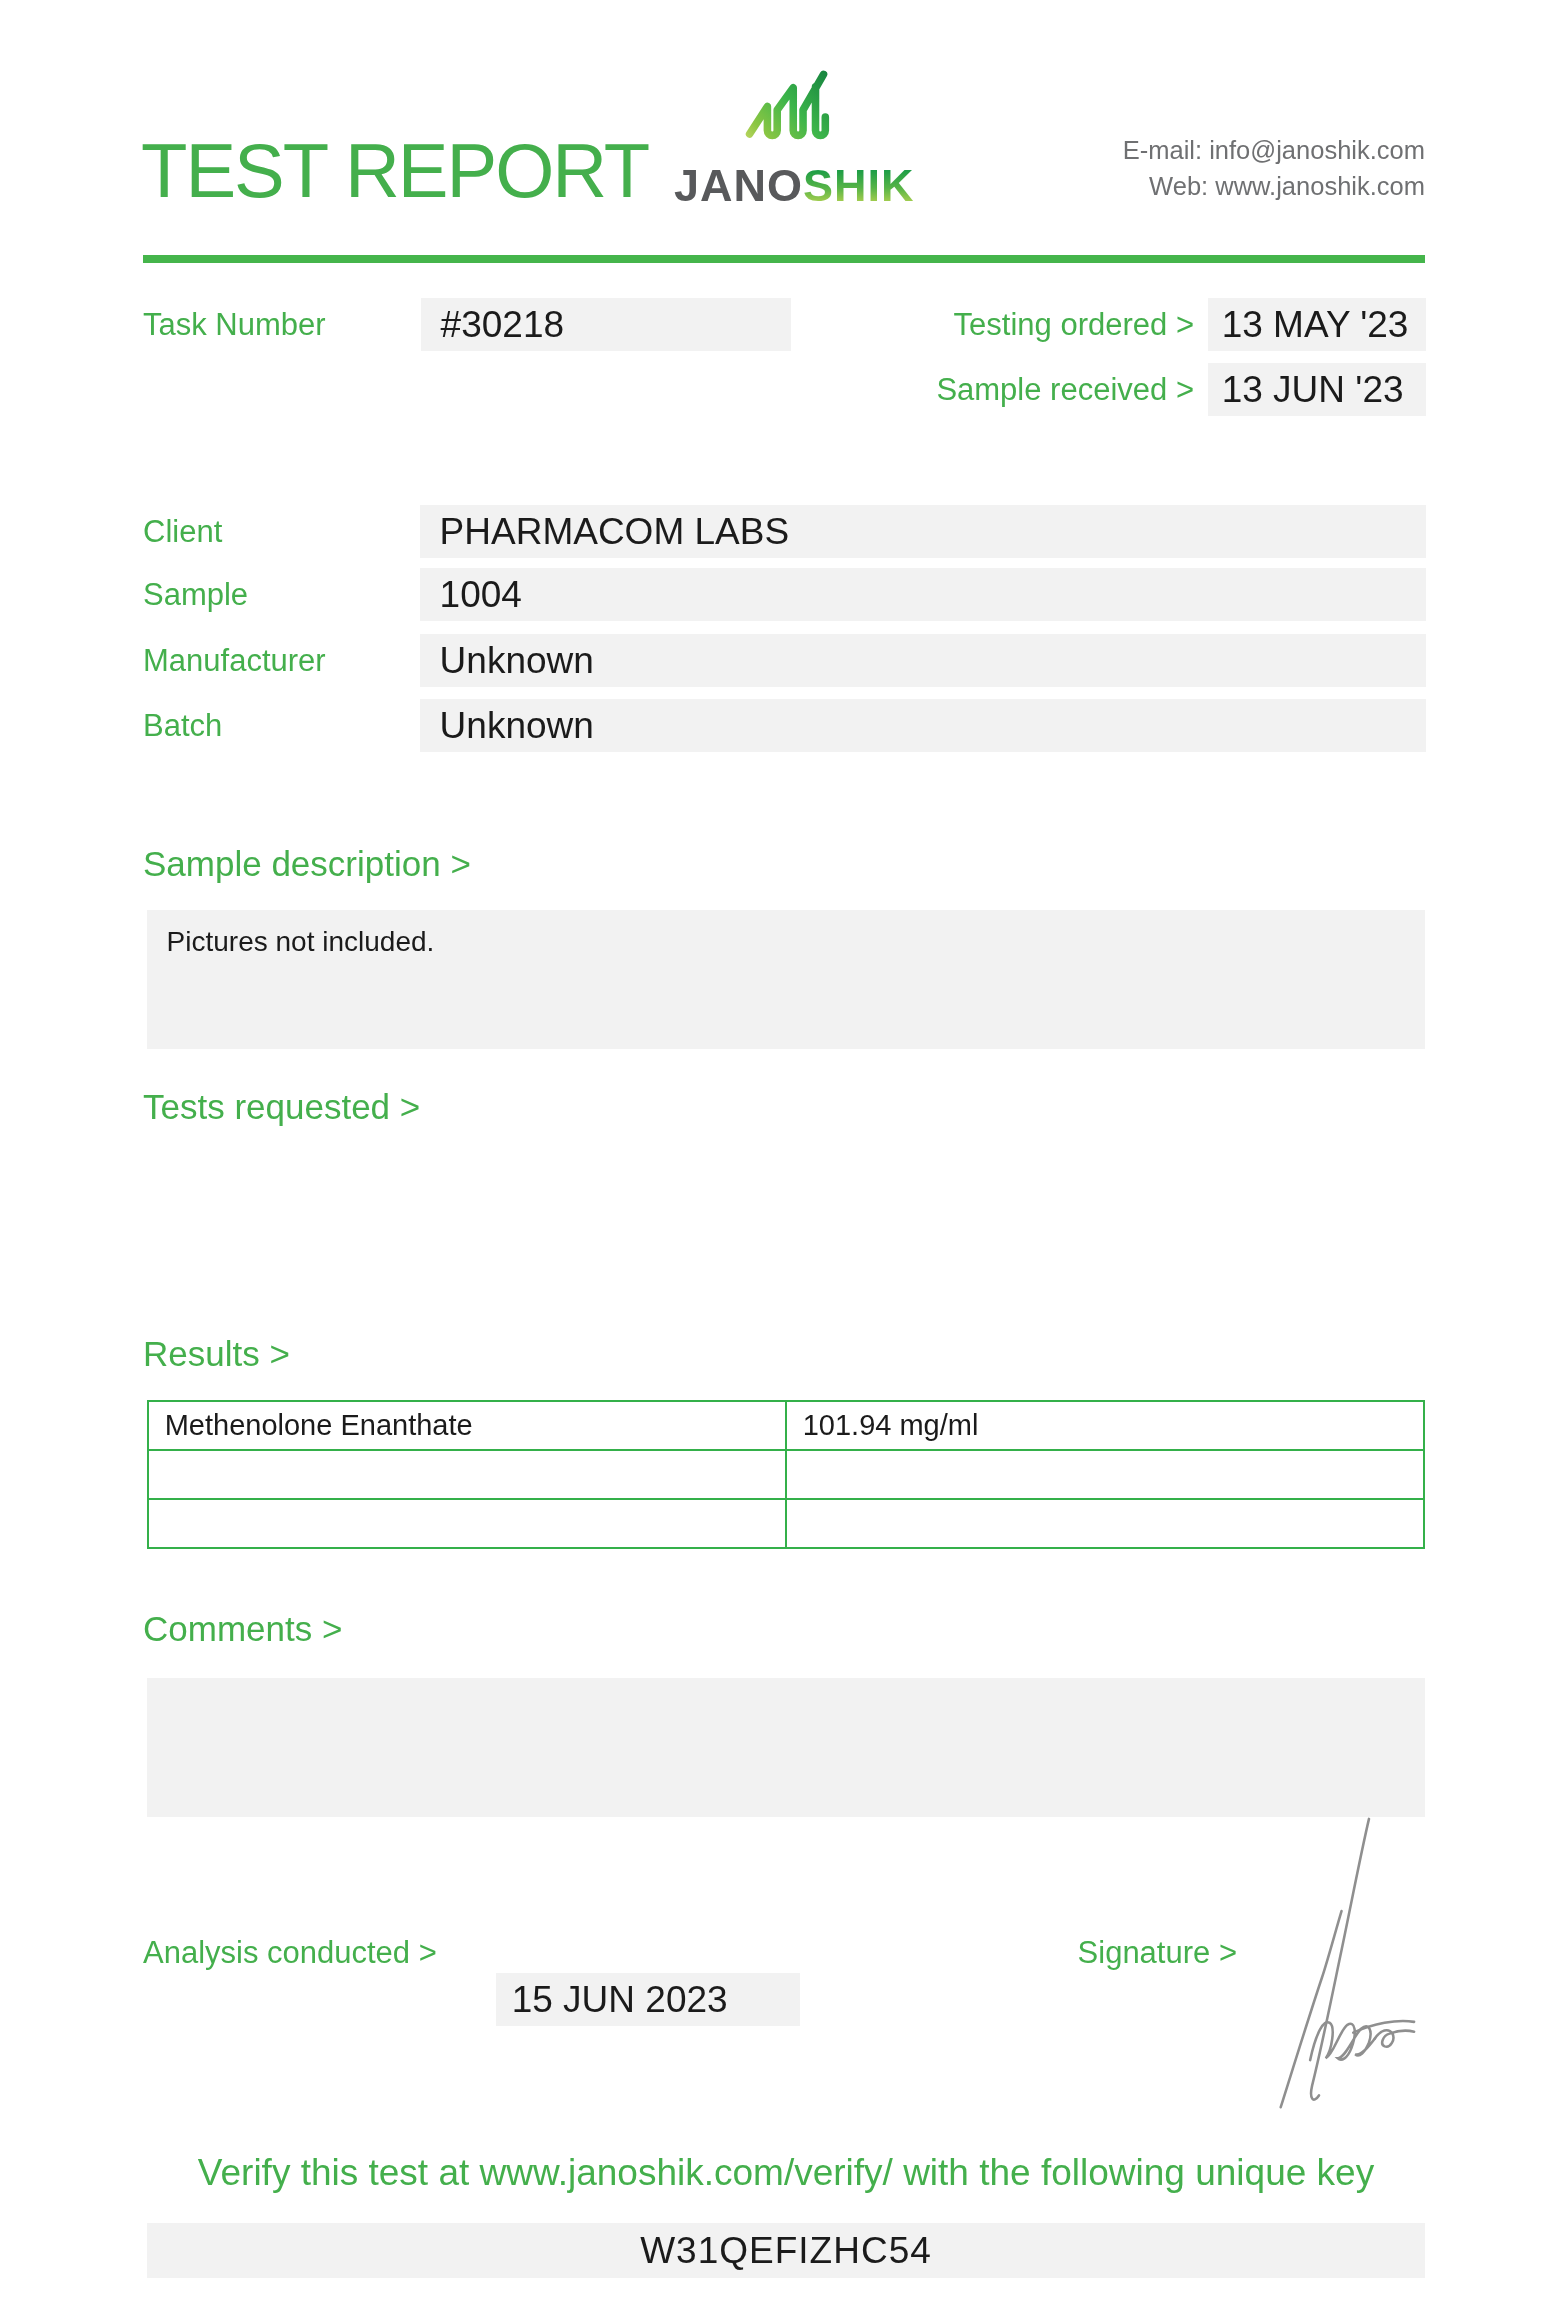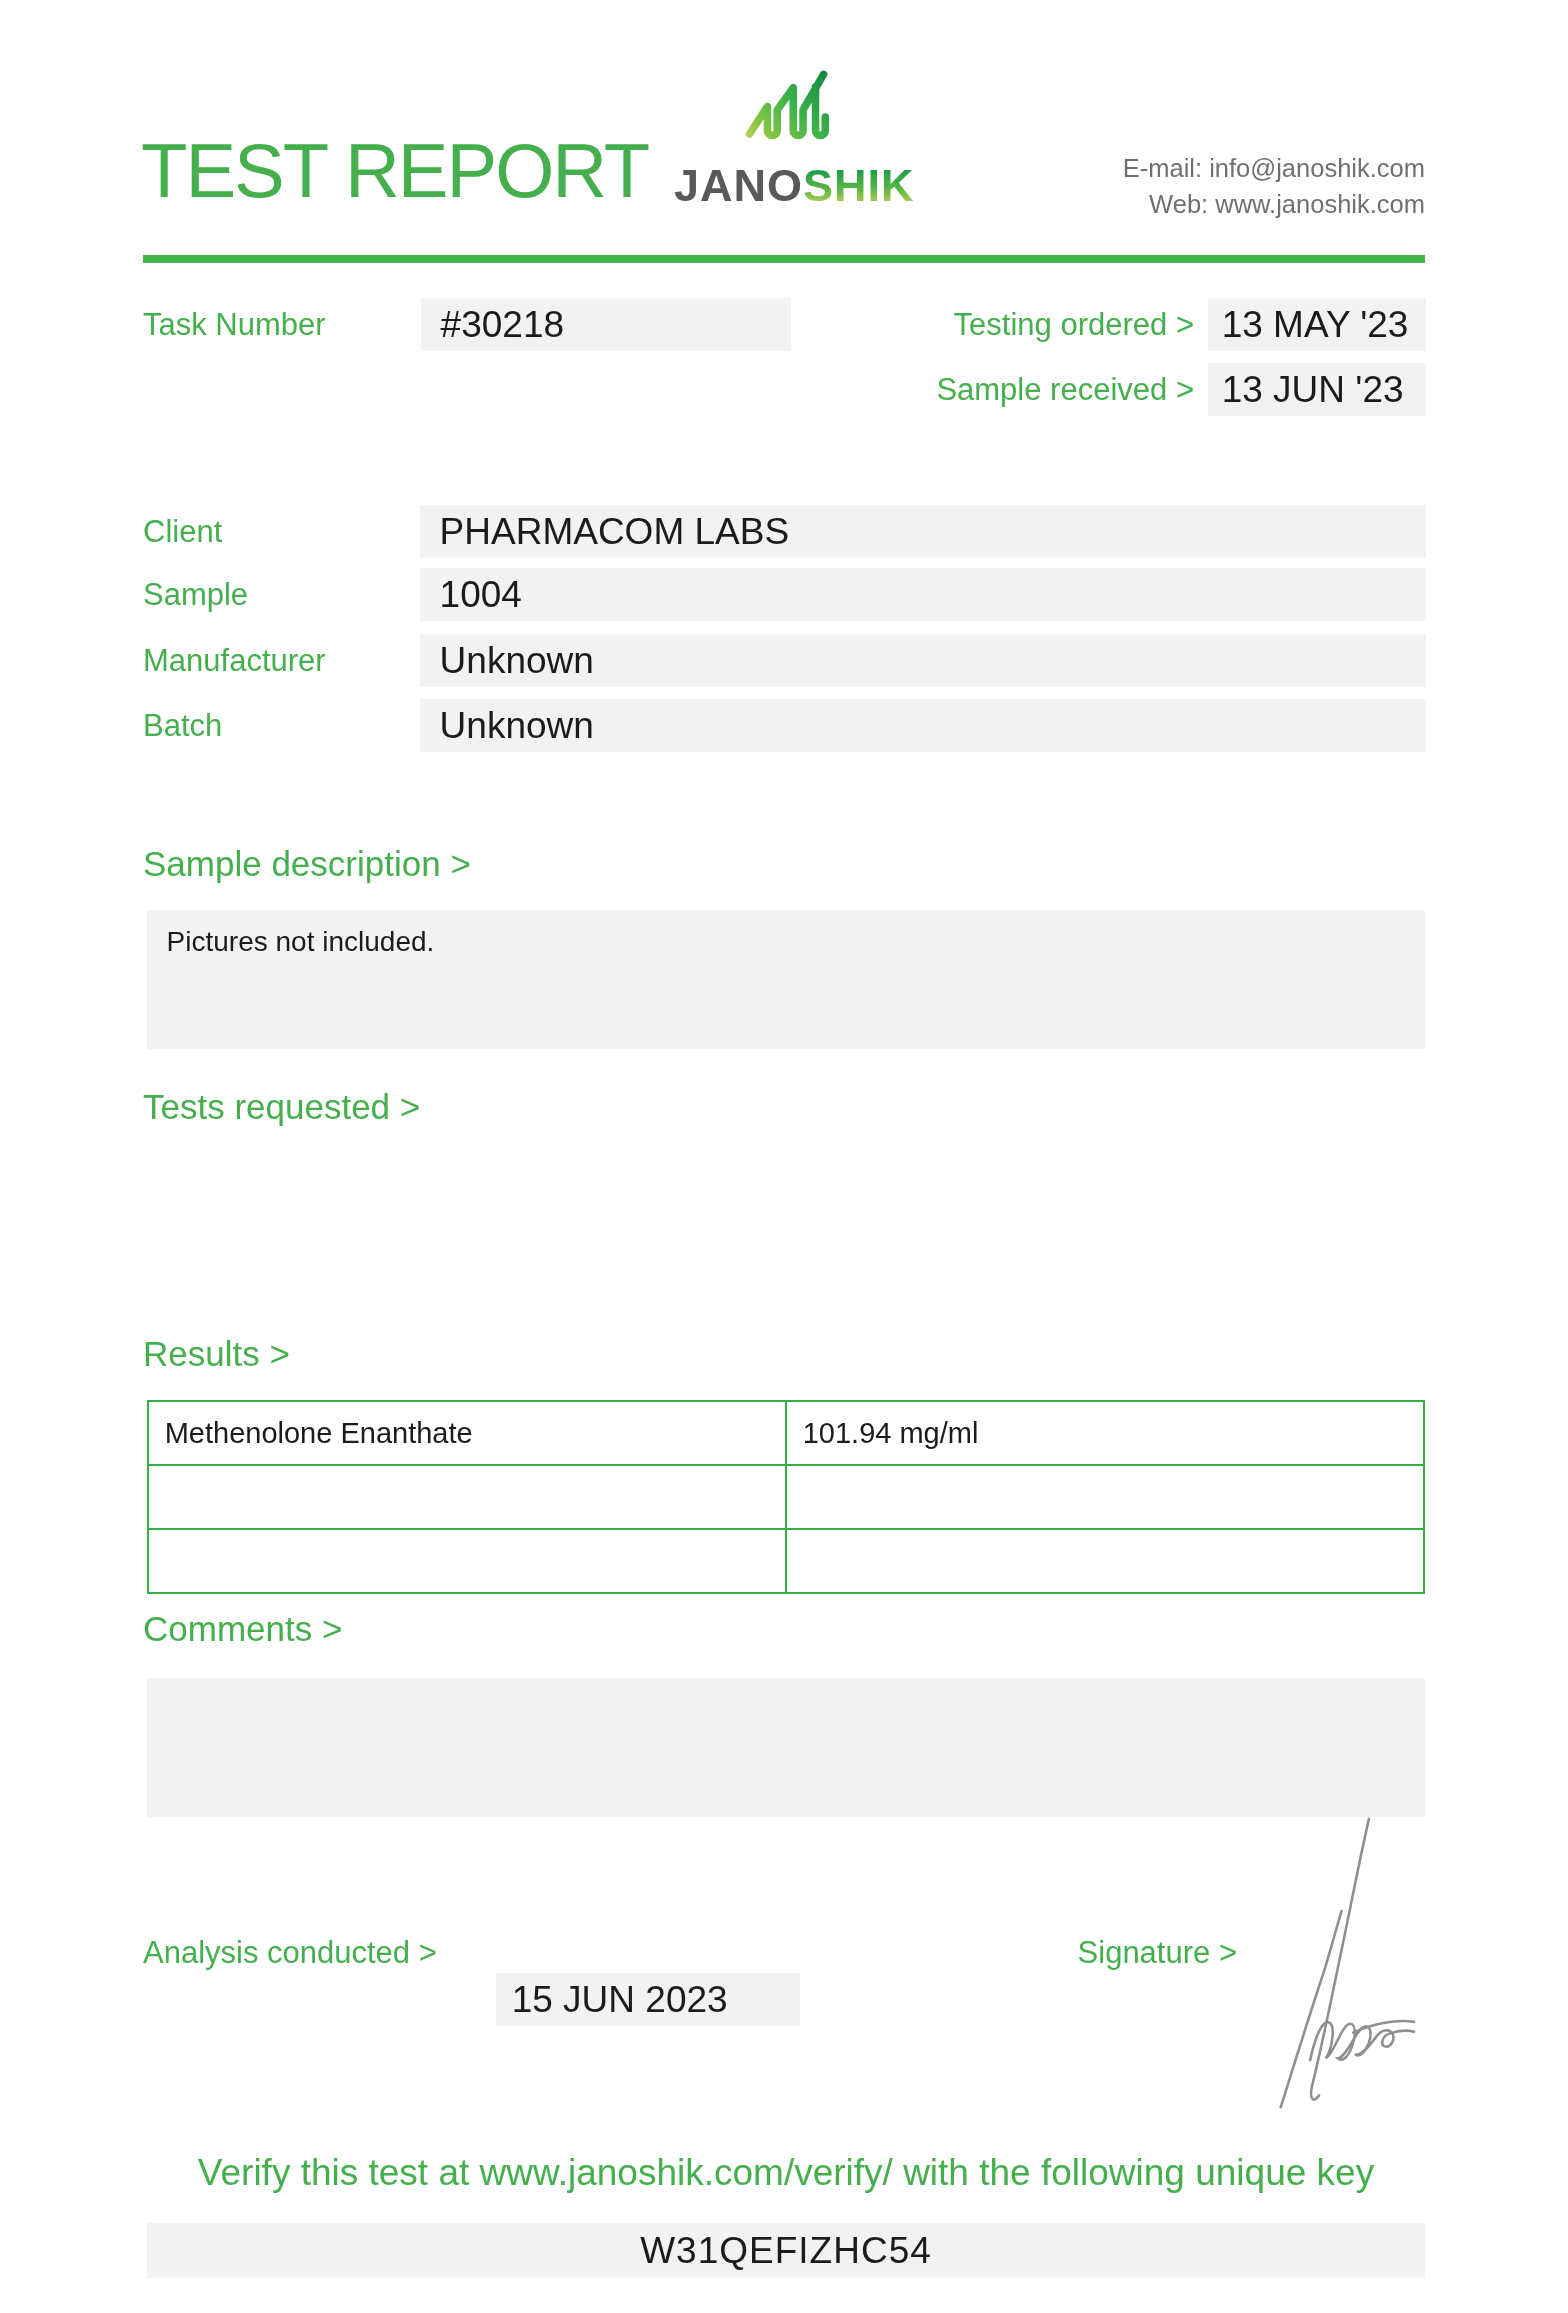--- a/index.html
+++ b/index.html
@@ -32,21 +32,21 @@
     display:block;margin-top:5.9px;
     font-size:45px;font-weight:700;letter-spacing:1px;line-height:1;white-space:nowrap;
   }
   .logo-word .dark{color:var(--logo-gray);}
   .logo-word .grad{
     background:linear-gradient(to bottom,#149a46 15%,#57b447 55%,#c9d952 95%);
     -webkit-background-clip:text;background-clip:text;
     color:transparent;
   }
   .contact{
-    position:absolute;right:143px;top:150px;
+    position:absolute;right:143px;top:132px;
     text-align:right;font-size:25.5px;line-height:36px;color:var(--muted);margin-left:44px;
   }
   .divider{
     position:absolute;left:143px;top:255px;width:1282px;height:7.8px;
     background:var(--divider-green);
   }
   
   .g-label{
     position:absolute;color:var(--green);font-size:31px;
     height:53px;line-height:53px;white-space:nowrap;
@@ -66,21 +66,21 @@
     position:absolute;left:147px;width:1278px;height:139px;
     background:var(--box-gray);color:var(--ink);
     font-size:28px;padding:15.7px 19.6px;
   }
   table.results{
     position:absolute;left:147px;top:1400px;width:1278px;
     border-collapse:collapse;table-layout:fixed;
   }
   table.results td{
     border:2.9px solid var(--table-green);
-    height:64px;background:#ffffff;color:var(--ink);
+    height:49px;background:#ffffff;color:var(--ink);
     font-size:29px;padding-left:15.7px;vertical-align:middle;
   }
   
   .sig-svg{position:absolute;left:1259px;top:1813px;}
   .verify-line{
     position:absolute;left:147px;top:2152px;width:1278px;
     text-align:center;color:var(--green);font-size:37px;white-space:nowrap;
   }
   .key-box{
     position:absolute;left:147px;top:2223px;width:1278px;height:55px;

